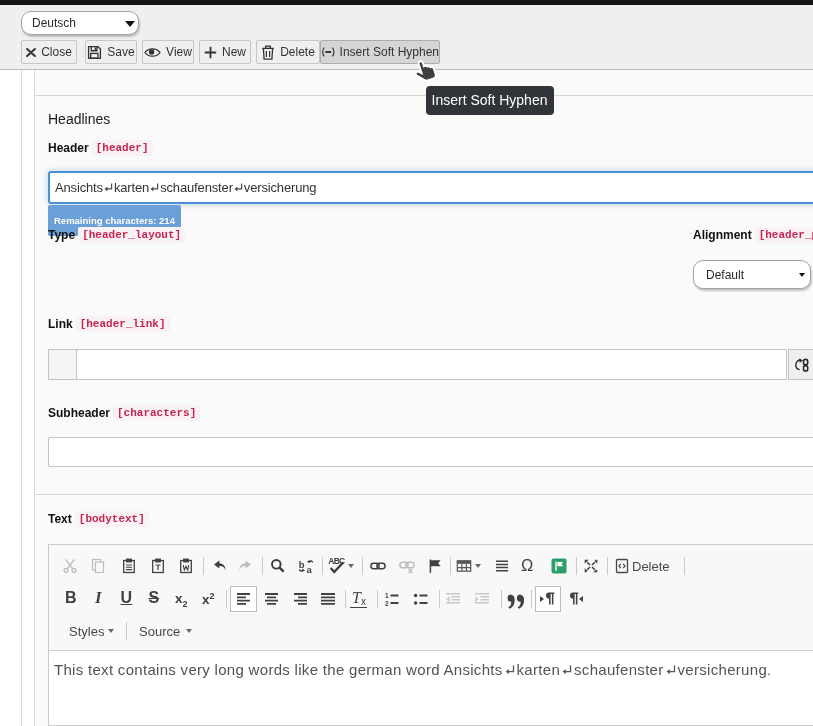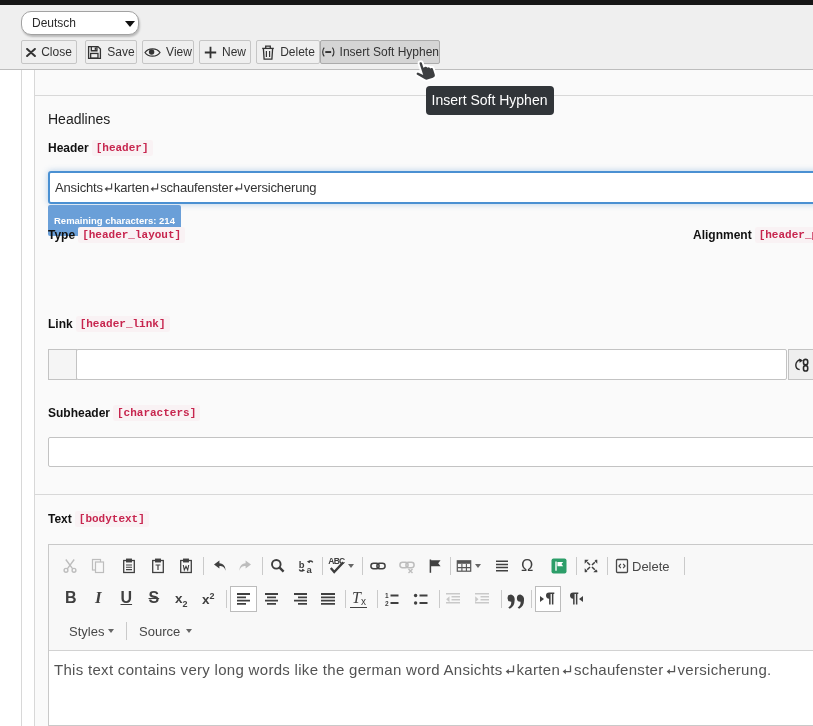--- a/index.html
+++ b/index.html
@@ -83,20 +83,21 @@
         <path d="M7.6 0.5 V5.9 H2.2" fill="none" stroke="#4a4a4a" stroke-width="1.2"></path>
         <path d="M3.4 3.4 L0.6 5.9 L3.4 8.4 Z" fill="#4a4a4a"></path>
       </svg>schaufenster<svg width="9" height="9" viewBox="0 0 9 9" style="margin:0 1px;">
         <path d="M7.6 0.5 V5.9 H2.2" fill="none" stroke="#4a4a4a" stroke-width="1.2"></path>
         <path d="M3.4 3.4 L0.6 5.9 L3.4 8.4 Z" fill="#4a4a4a"></path>
       </svg>versicherung</div>
   <div class="abs" style="left:48px;top:205px;height:31px;background:#6a9fd8;border-radius:2px;color:#fff;font-size:9.5px;font-weight:bold;display:flex;align-items:center;padding:0 6px;">Remaining characters: 214</div>
 
   <div class="lbl" style="left:48px;top:228px;">Type<span class="code">[header_layout]</span></div>
   <div class="lbl" style="left:693px;top:228px;">Alignment<span class="code">[header_position]</span></div>
+  <div class="sel" style="left:693px;top:260px;width:118px;height:29px;padding-left:12px;">Default<span class="arr" style="right:5px;top:12px;border-left-width:3.8px;border-right-width:3.8px;border-top-width:4.6px;"></span></div>
 
   <div class="lbl" style="left:48px;top:317px;">Link<span class="code">[header_link]</span></div>
   <div class="abs" style="left:48px;top:349px;width:29px;height:31px;box-sizing:border-box;background:#f5f5f5;border:1px solid #c3c3c3;"></div>
   <div class="inp" style="left:76px;top:349px;width:711px;height:31px;"></div>
   <div class="abs" style="left:788px;top:349px;width:40px;height:31px;box-sizing:border-box;background:#efefef;border:1px solid #c3c3c3;">
     <svg class="i" style="left:5px;top:7px;" viewBox="0 0 16 16">
         <path d="M7.2 3.1 C4.2 2.6 1.8 4.9 1.8 7.9 c0 2.4 1.6 4.3 3.9 4.7" fill="none" stroke="#2a2a2a" stroke-width="1.4"></path>
         <path d="M5.2 1.6 L9 3.4 L5.6 5.8 Z" fill="#2a2a2a"></path>
         <rect x="9.5" y="2.4" width="4.2" height="5.4" rx="2.1" fill="none" stroke="#2a2a2a" stroke-width="1.6"></rect>
         <rect x="9.5" y="8.6" width="4.2" height="5.4" rx="2.1" fill="none" stroke="#2a2a2a" stroke-width="1.6"></rect>

